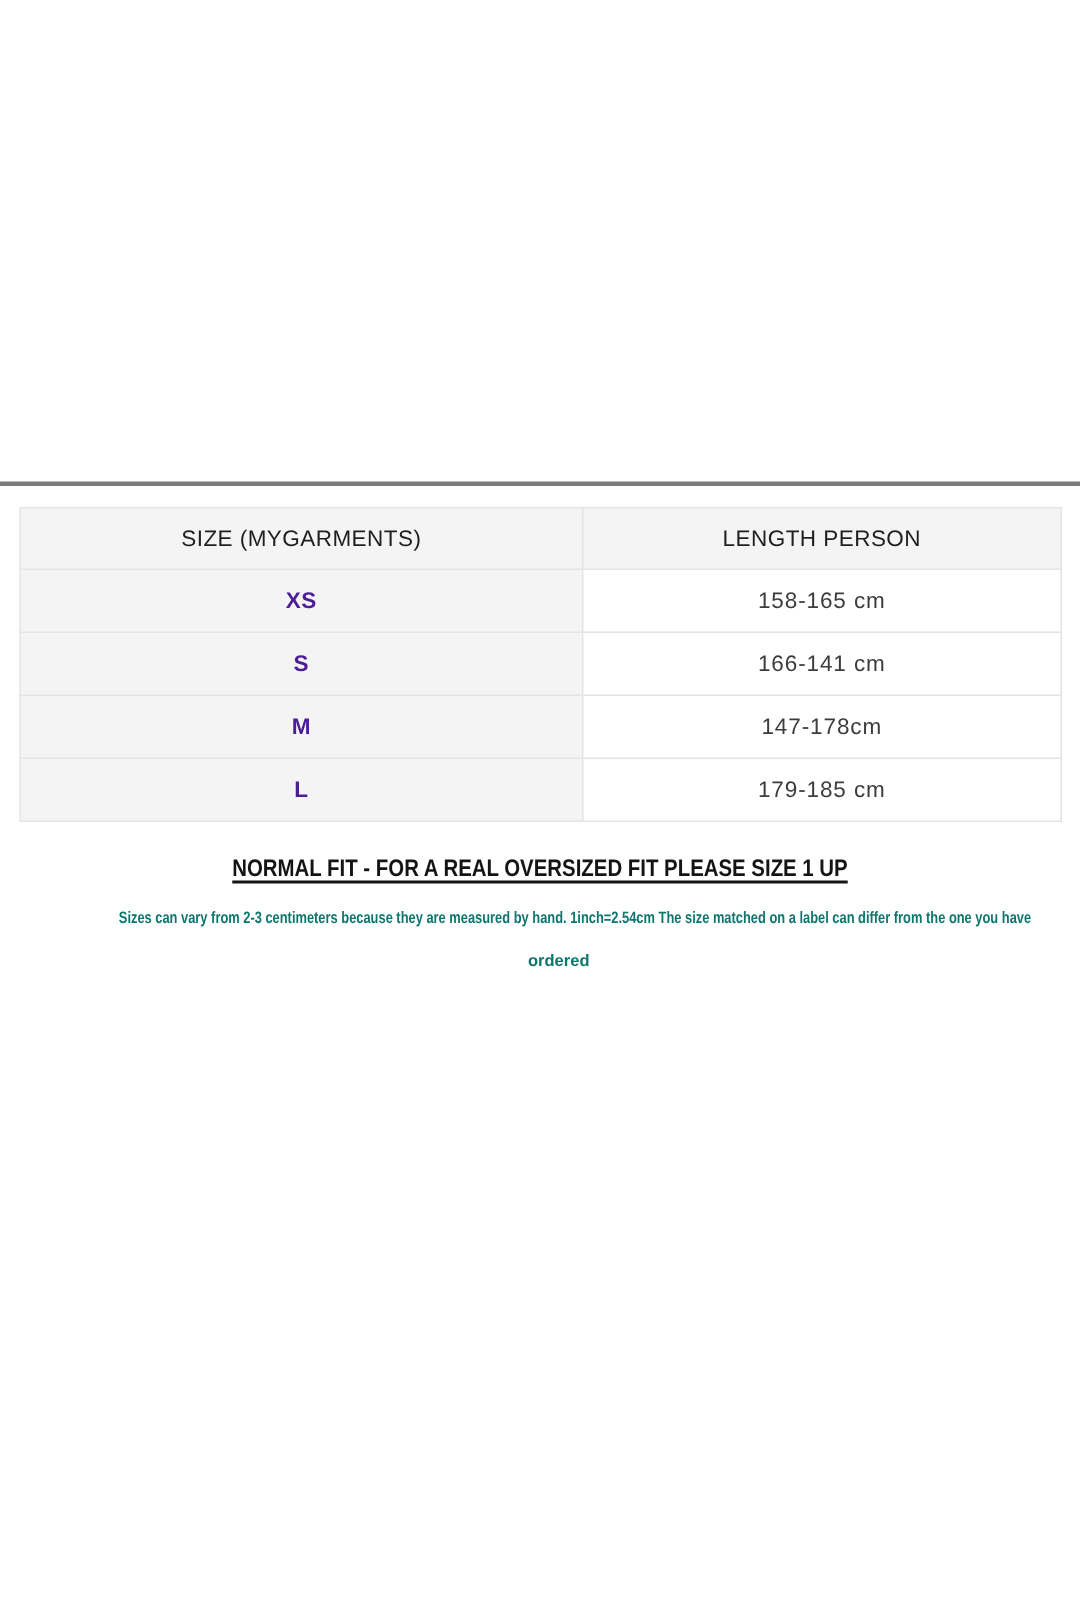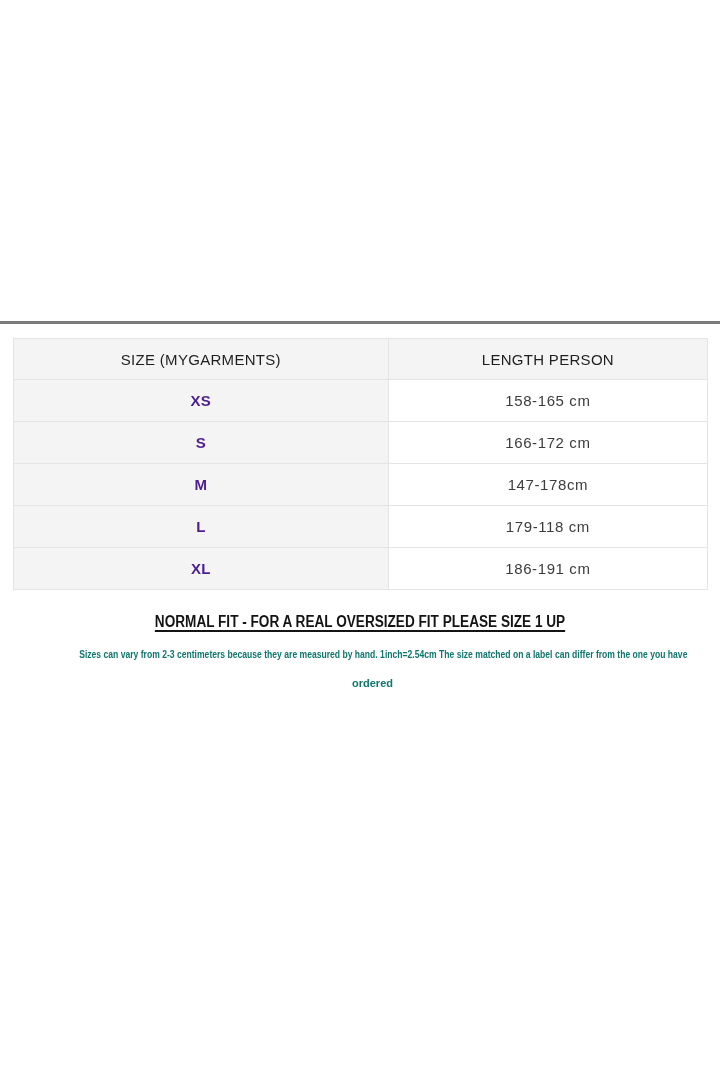--- a/index.html
+++ b/index.html
@@ -115,33 +115,29 @@
         <th>LENGTH PERSON</th>
       </tr>
     </thead>
     <tbody>
       <tr>
         <td class="size-cell">XS</td>
         <td class="length-cell">158-165 cm</td>
       </tr>
       <tr>
         <td class="size-cell">S</td>
-        <td class="length-cell">166-172 cm</td>
+        <td class="length-cell">166-141 cm</td>
       </tr>
       <tr>
         <td class="size-cell">M</td>
         <td class="length-cell">147-178cm</td>
       </tr>
       <tr>
         <td class="size-cell">L</td>
-        <td class="length-cell">179-118 cm</td>
-      </tr>
-      <tr>
-        <td class="size-cell">XL</td>
-        <td class="length-cell">186-191 cm</td>
+        <td class="length-cell">179-185 cm</td>
       </tr>
     </tbody>
   </table>
 
   <div class="fit-note">NORMAL FIT - FOR A REAL OVERSIZED FIT PLEASE SIZE 1 UP</div>
 
   <div class="disclaimer">
     <div class="line1">Sizes can vary from 2-3 centimeters because they are measured by hand. 1inch=2.54cm The size matched on a label can differ from the one you have</div>
     <div class="line2">ordered</div>
   </div>

